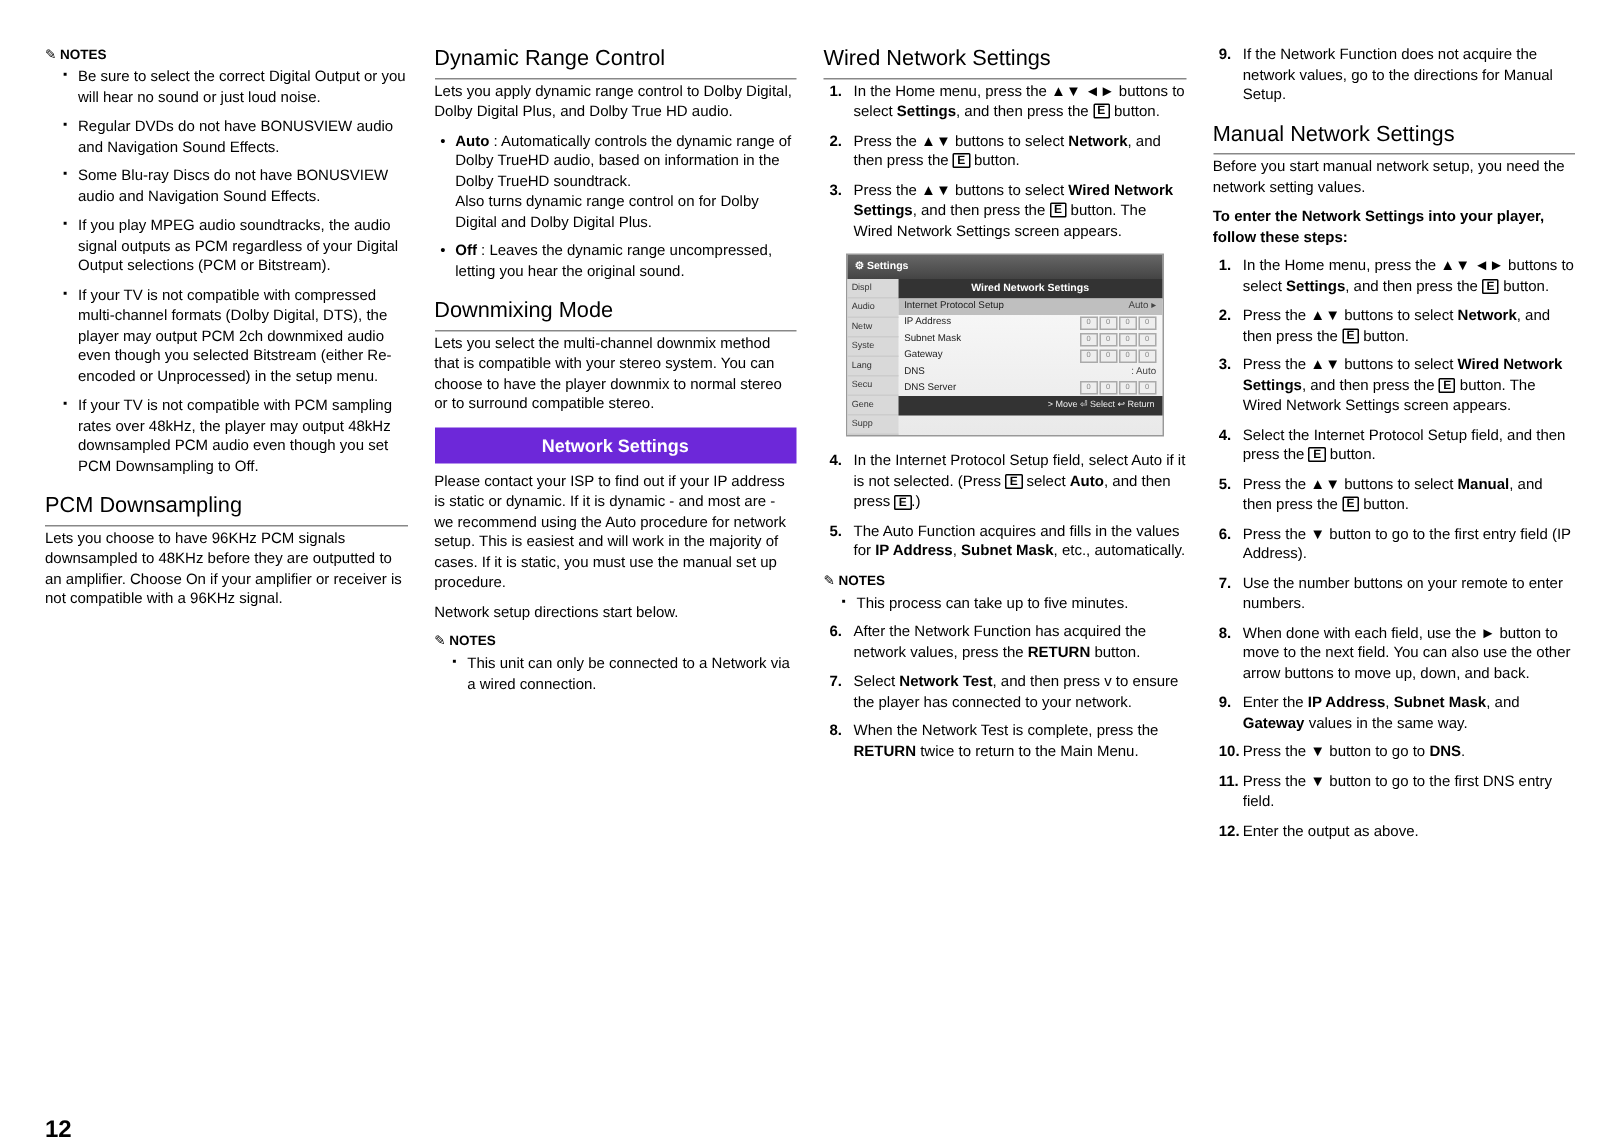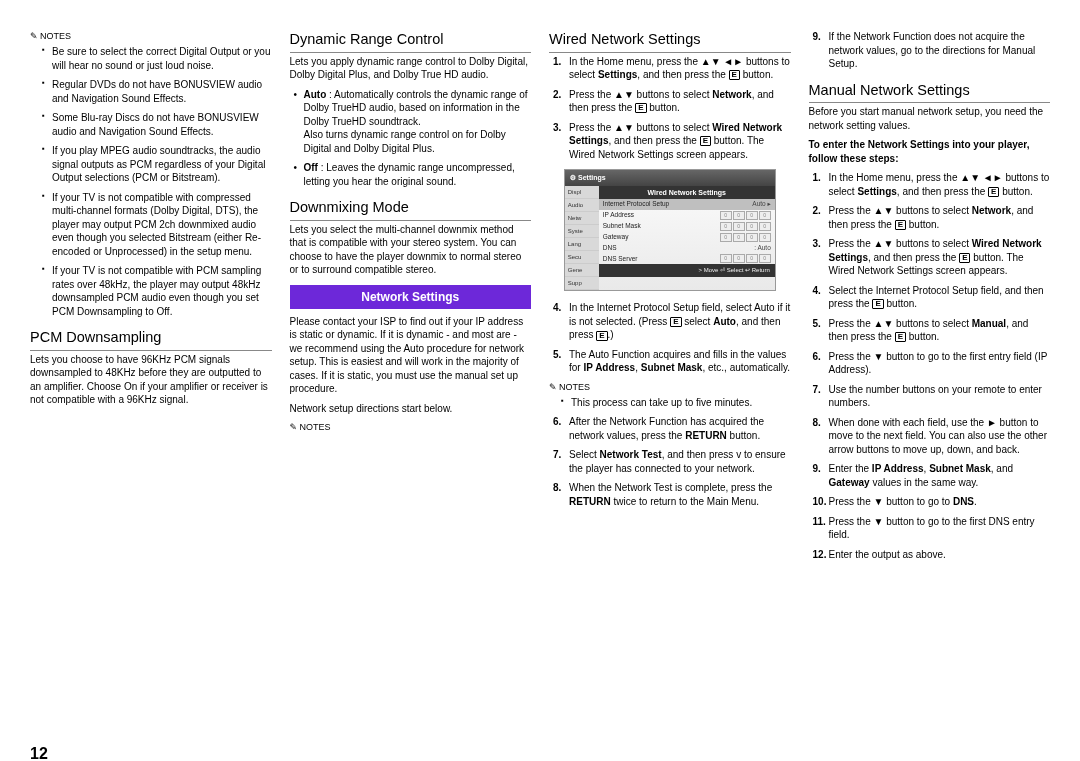--- a/index.html
+++ b/index.html
@@ -21,21 +21,21 @@
     column-count: 4;
     column-gap: 18px;
     column-fill: auto;
     height: 680px;
     font-size: 10px;
     line-height: 1.35;
   }
   .columns > * { break-inside: avoid; }
   .notes-head {
     font-size: 9px;
-    font-weight: normal;
+    font-weight: bold;
     text-transform: uppercase;
     margin: 0 0 3px 0;
   }
   .notes-head::before { content: "✎ "; font-weight: normal; }
   ul.sq { list-style: none; padding: 0 0 0 12px; margin: 0 0 6px 0; }
   ul.sq > li { position: relative; padding-left: 10px; margin-bottom: 6px; }
   ul.sq > li::before { content: "▪"; position: absolute; left: 0; top: 0; font-size: 8px; }
   ul.dot { list-style: none; padding: 0 0 0 4px; margin: 0 0 6px 0; }
   ul.dot > li { position: relative; padding-left: 10px; margin-bottom: 6px; }
   ul.dot > li::before { content: "•"; position: absolute; left: 0; top: 0; }
@@ -128,20 +128,23 @@
     <ul class="dot">
       <li><b>Auto</b> : Automatically controls the dynamic range of Dolby TrueHD audio, based on information in the Dolby TrueHD soundtrack.<br>Also turns dynamic range control on for Dolby Digital and Dolby Digital Plus.</li>
       <li><b>Off</b> : Leaves the dynamic range uncompressed, letting you hear the original sound.</li>
     </ul>
     <h2 class="sec">Downmixing Mode</h2>
     <p class="body">Lets you select the multi-channel downmix method that is compatible with your stereo system. You can choose to have the player downmix to normal stereo or to surround compatible stereo.</p>
     <div class="black-bar">Network Settings</div>
     <p class="body">Please contact your ISP to find out if your IP address is static or dynamic. If it is dynamic - and most are - we recommend using the Auto procedure for network setup. This is easiest and will work in the majority of cases. If it is static, you must use the manual set up procedure.</p>
     <p class="body">Network setup directions start below.</p>
     <p class="notes-head">Notes</p>
+    <ul class="sq">
+      <li>This unit can only be connected to a Network via a wired connection.</li>
+    </ul>
   </div>
 
   <div>
     <h2 class="sec" style="margin-top:0">Wired Network Settings</h2>
     <ol class="num">
       <li>In the Home menu, press the ▲▼ ◄► buttons to select <b>Settings</b>, and then press the <span class="icon-e">E</span> button.</li>
       <li>Press the ▲▼ buttons to select <b>Network</b>, and then press the <span class="icon-e">E</span> button.</li>
       <li>Press the ▲▼ buttons to select <b>Wired Network Settings</b>, and then press the <span class="icon-e">E</span> button. The Wired Network Settings screen appears.</li>
     </ol>
 

